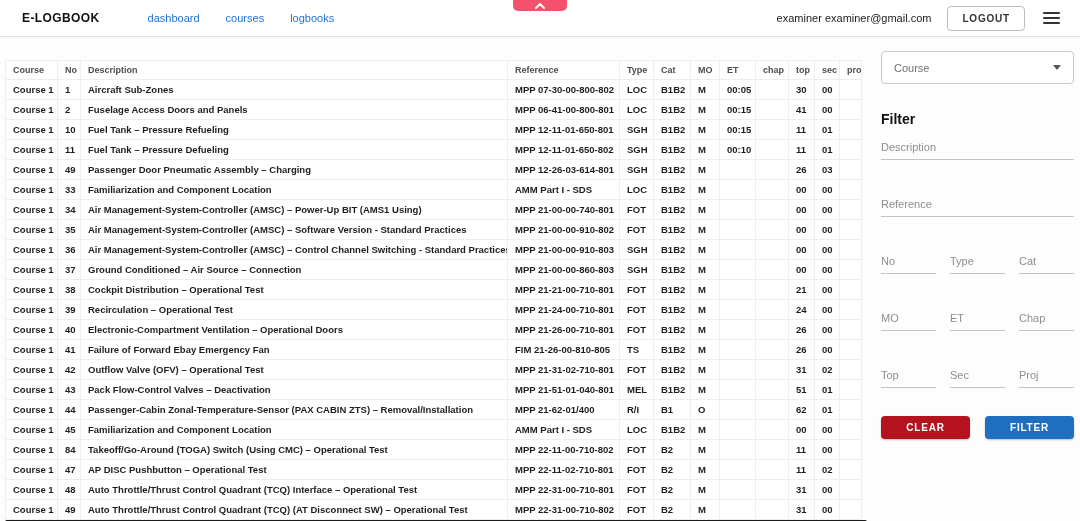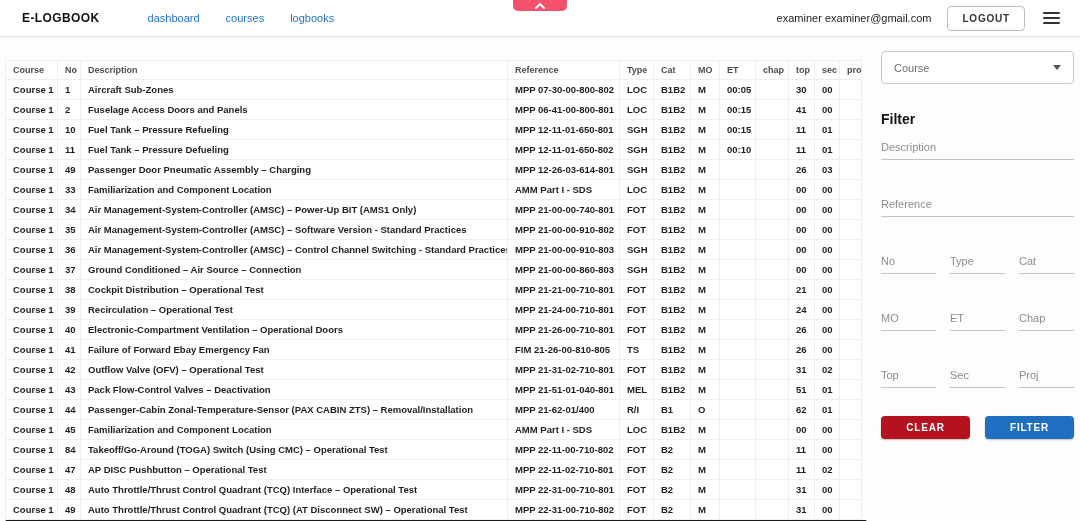--- a/index.html
+++ b/index.html
@@ -200,21 +200,21 @@
             <td>M</td>
             <td></td>
             <td></td>
             <td>00</td>
             <td>00</td>
             <td></td>
           </tr>
           <tr>
             <td>Course 1</td>
             <td>34</td>
-            <td>Air Management-System-Controller (AMSC) – Power-Up BIT (AMS1 Only)</td>
+            <td>Air Management-System-Controller (AMSC) – Power-Up BIT (AMS1 Using)</td>
             <td>MPP 21-00-00-740-801</td>
             <td>FOT</td>
             <td>B1B2</td>
             <td>M</td>
             <td></td>
             <td></td>
             <td>00</td>
             <td>00</td>
             <td></td>
           </tr>

